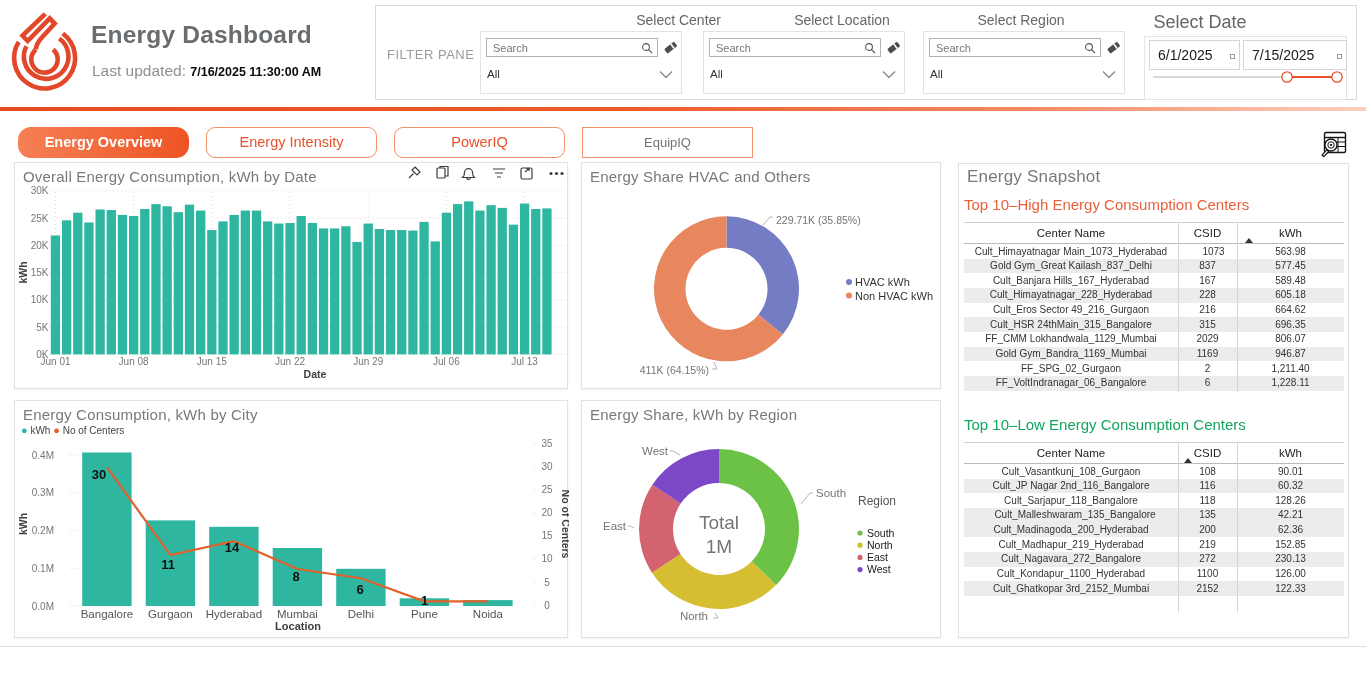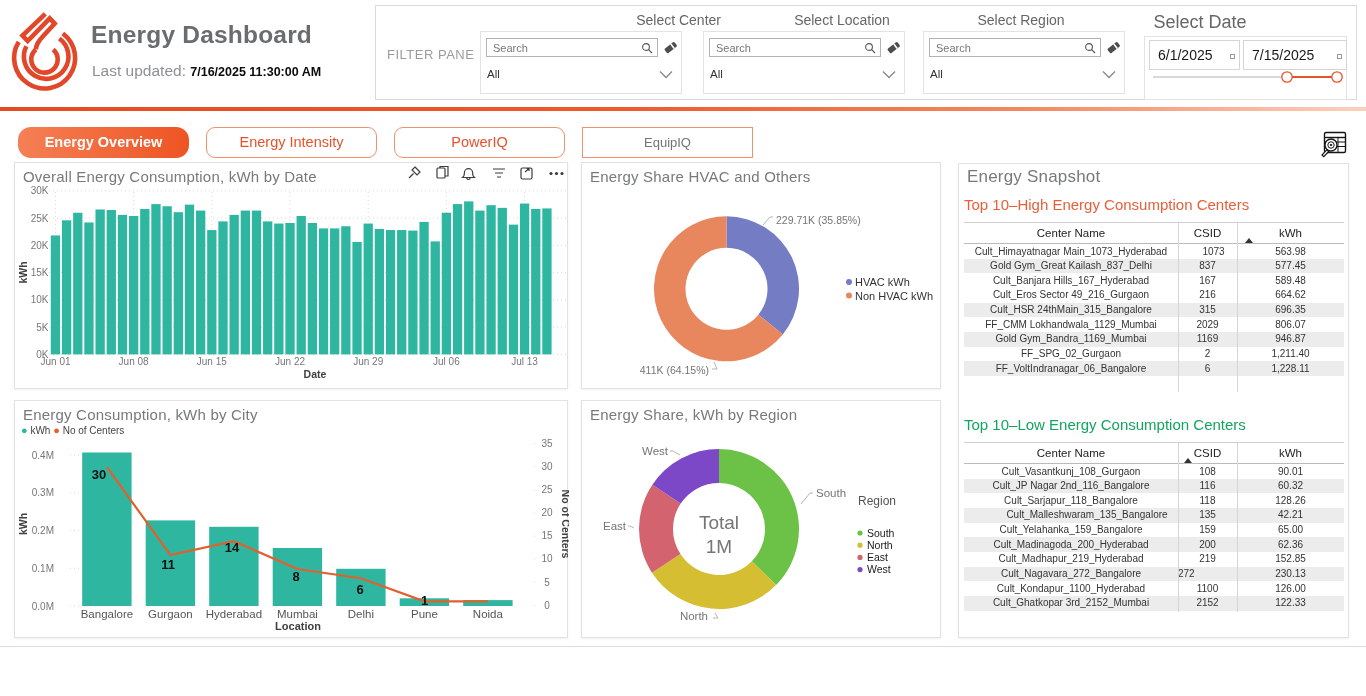--- a/index.html
+++ b/index.html
@@ -327,20 +327,25 @@
         <div style="position:relative;height:14.66px;background:#ececec;font-size:10px;color:#333">
           <span style="position:absolute;left:0;width:214px;text-align:center;top:1.5px;white-space:nowrap">Gold Gym_Great Kailash_837_Delhi</span>
           <span style="position:absolute;left:214px;width:59px;text-align:center;top:1.5px">837</span>
           <span style="position:absolute;left:273px;width:107px;text-align:center;top:1.5px">577.45</span>
         </div>
         <div style="position:relative;height:14.66px;background:#fff;font-size:10px;color:#333">
           <span style="position:absolute;left:0;width:214px;text-align:center;top:1.5px;white-space:nowrap">Cult_Banjara Hills_167_Hyderabad</span>
           <span style="position:absolute;left:214px;width:59px;text-align:center;top:1.5px">167</span>
           <span style="position:absolute;left:273px;width:107px;text-align:center;top:1.5px">589.48</span>
         </div>
+        <div style="position:relative;height:14.66px;background:#ececec;font-size:10px;color:#333">
+          <span style="position:absolute;left:0;width:214px;text-align:center;top:1.5px;white-space:nowrap">Cult_Himayatnagar_228_Hyderabad</span>
+          <span style="position:absolute;left:214px;width:59px;text-align:center;top:1.5px">228</span>
+          <span style="position:absolute;left:273px;width:107px;text-align:center;top:1.5px">605.18</span>
+        </div>
         <div style="position:relative;height:14.66px;background:#fff;font-size:10px;color:#333">
           <span style="position:absolute;left:0;width:214px;text-align:center;top:1.5px;white-space:nowrap">Cult_Eros Sector 49_216_Gurgaon</span>
           <span style="position:absolute;left:214px;width:59px;text-align:center;top:1.5px">216</span>
           <span style="position:absolute;left:273px;width:107px;text-align:center;top:1.5px">664.62</span>
         </div>
         <div style="position:relative;height:14.66px;background:#ececec;font-size:10px;color:#333">
           <span style="position:absolute;left:0;width:214px;text-align:center;top:1.5px;white-space:nowrap">Cult_HSR 24thMain_315_Bangalore</span>
           <span style="position:absolute;left:214px;width:59px;text-align:center;top:1.5px">315</span>
           <span style="position:absolute;left:273px;width:107px;text-align:center;top:1.5px">696.35</span>
         </div>
@@ -386,42 +391,37 @@
           <span style="position:absolute;left:0;width:214px;text-align:center;top:1.5px;white-space:nowrap">Cult_JP Nagar 2nd_116_Bangalore</span>
           <span style="position:absolute;left:214px;width:59px;text-align:center;top:1.5px">116</span>
           <span style="position:absolute;left:273px;width:107px;text-align:center;top:1.5px">60.32</span>
         </div>
         <div style="position:relative;height:14.66px;background:#fff;font-size:10px;color:#333">
           <span style="position:absolute;left:0;width:214px;text-align:center;top:1.5px;white-space:nowrap">Cult_Sarjapur_118_Bangalore</span>
           <span style="position:absolute;left:214px;width:59px;text-align:center;top:1.5px">118</span>
           <span style="position:absolute;left:273px;width:107px;text-align:center;top:1.5px">128.26</span>
         </div>
         <div style="position:relative;height:14.66px;background:#ececec;font-size:10px;color:#333">
-          <span style="position:absolute;left:16px;width:214px;text-align:center;top:1.5px;white-space:nowrap">Cult_Malleshwaram_135_Bangalore</span>
+          <span style="position:absolute;left:4px;width:214px;text-align:center;top:1.5px;white-space:nowrap">Cult_Malleshwaram_135_Bangalore</span>
           <span style="position:absolute;left:214px;width:59px;text-align:center;top:1.5px">135</span>
           <span style="position:absolute;left:273px;width:107px;text-align:center;top:1.5px">42.21</span>
-        </div>
-        <div style="position:relative;height:14.66px;background:#fff;font-size:10px;color:#333">
-          <span style="position:absolute;left:0;width:214px;text-align:center;top:1.5px;white-space:nowrap">Cult_Yelahanka_159_Bangalore</span>
-          <span style="position:absolute;left:214px;width:59px;text-align:center;top:1.5px">159</span>
-          <span style="position:absolute;left:273px;width:107px;text-align:center;top:1.5px">65.00</span>
         </div>
         <div style="position:relative;height:14.66px;background:#ececec;font-size:10px;color:#333">
           <span style="position:absolute;left:0;width:214px;text-align:center;top:1.5px;white-space:nowrap">Cult_Madinagoda_200_Hyderabad</span>
           <span style="position:absolute;left:214px;width:59px;text-align:center;top:1.5px">200</span>
           <span style="position:absolute;left:273px;width:107px;text-align:center;top:1.5px">62.36</span>
         </div>
         <div style="position:relative;height:14.66px;background:#fff;font-size:10px;color:#333">
           <span style="position:absolute;left:0;width:214px;text-align:center;top:1.5px;white-space:nowrap">Cult_Madhapur_219_Hyderabad</span>
           <span style="position:absolute;left:214px;width:59px;text-align:center;top:1.5px">219</span>
           <span style="position:absolute;left:273px;width:107px;text-align:center;top:1.5px">152.85</span>
         </div>
         <div style="position:relative;height:14.66px;background:#ececec;font-size:10px;color:#333">
           <span style="position:absolute;left:0;width:214px;text-align:center;top:1.5px;white-space:nowrap">Cult_Nagavara_272_Bangalore</span>
-          <span style="position:absolute;left:214px;width:59px;top:1.5px">272</span>
+          <span style="position:absolute;left:214px;width:59px;text-align:center;top:1.5px">272</span>
           <span style="position:absolute;left:273px;width:107px;text-align:center;top:1.5px">230.13</span>
         </div>
         <div style="position:relative;height:14.66px;background:#fff;font-size:10px;color:#333">
           <span style="position:absolute;left:0;width:214px;text-align:center;top:1.5px;white-space:nowrap">Cult_Kondapur_1100_Hyderabad</span>
           <span style="position:absolute;left:214px;width:59px;text-align:center;top:1.5px">1100</span>
           <span style="position:absolute;left:273px;width:107px;text-align:center;top:1.5px">126.00</span>
         </div>
         <div style="position:relative;height:14.66px;background:#ececec;font-size:10px;color:#333">
           <span style="position:absolute;left:0;width:214px;text-align:center;top:1.5px;white-space:nowrap">Cult_Ghatkopar 3rd_2152_Mumbai</span>
           <span style="position:absolute;left:214px;width:59px;text-align:center;top:1.5px">2152</span>

